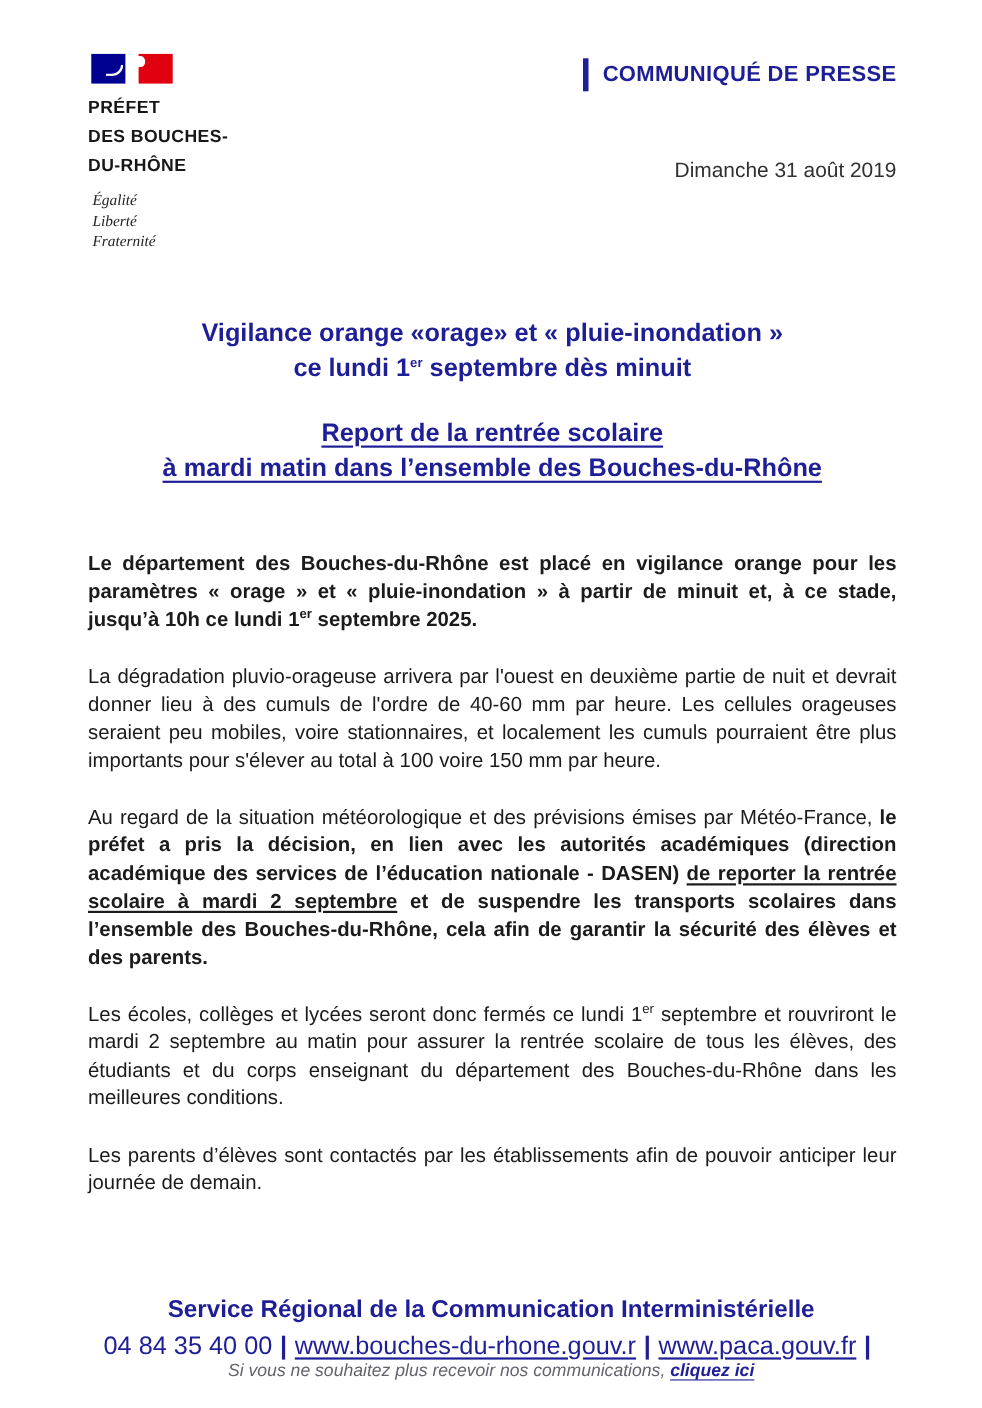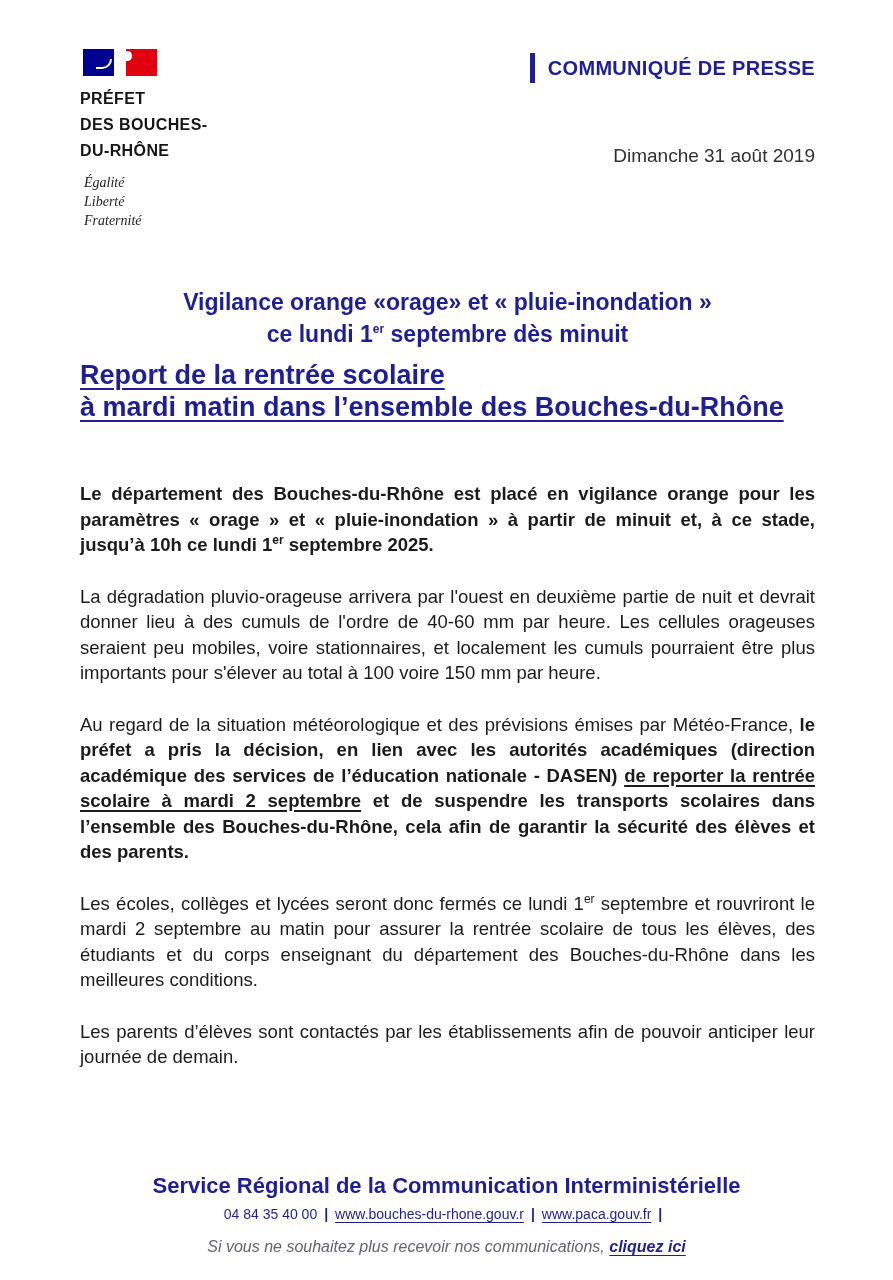--- a/index.html
+++ b/index.html
@@ -39,39 +39,39 @@
   }
   .date { margin-top:62px; font-size:19px; color:#303030; }
 
   
   .title {
     margin-top:56px; text-align:center; color:#1e1e96;
     font-size:23px; font-weight:bold; line-height:32px;
   }
   .title sup, .body sup { font-size:12px; vertical-align:super; line-height:0; }
   .subtitle {
-    margin-top:9px; text-align:left; color:#1e1e96;
-    font-size:27px; font-weight:bold; line-height:32px;
+    margin-top:27px; text-align:center; color:#1e1e96;
+    font-size:23px; font-weight:bold; line-height:32px;
   }
   .subtitle .u { text-decoration:underline; text-decoration-thickness:2px; text-underline-offset:4px; }
 
   
   .body { margin-top:58px; }
   .body p {
     font-size:18.5px; line-height:25.5px; text-align:justify; color:#1b1b1b;
     margin-bottom:26px;
   }
   .p-bold { font-weight:bold; }
   .seg-bold { font-weight:bold; }
   .seg-bold-u { font-weight:bold; text-decoration:underline; text-decoration-thickness:1.5px; text-underline-offset:3px; }
 
   
   .footer { position:absolute; left:0; right:0; bottom:24px; text-align:center; }
   .f-service { color:#1e1e96; font-weight:bold; font-size:22px; margin-bottom:7px; }
-  .f-contacts { color:#1e1e96; font-size:14px; margin-bottom:16px; }
+  .f-contacts { color:#1e1e96; font-size:23px; margin-bottom:1px; }
   .f-contacts .sep { font-weight:bold; margin:0 7px; color:#1e1e96; }
   .f-link { color:#1e1e96; text-decoration:underline; text-underline-offset:3px; cursor:pointer; }
   .f-unsub { font-style:italic; color:#63636f; font-size:16px; }
   .f-unsub .f-link { color:#1e1e96; font-weight:bold; }
 </style>
 </head>
 <body>
 
 <div class="page">
 

